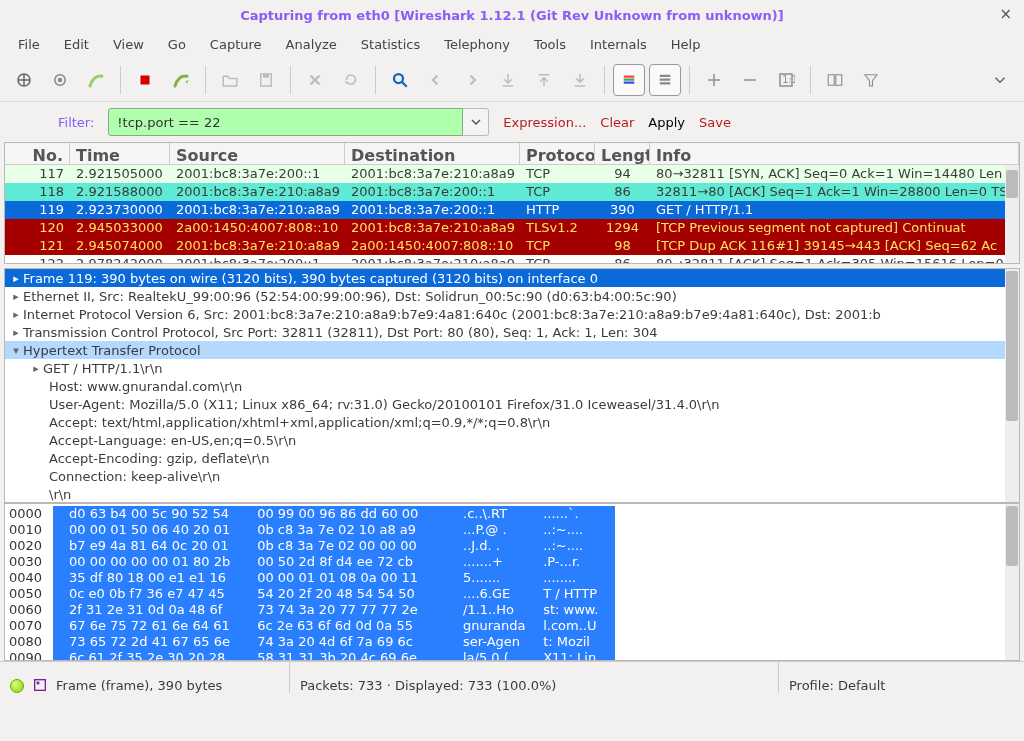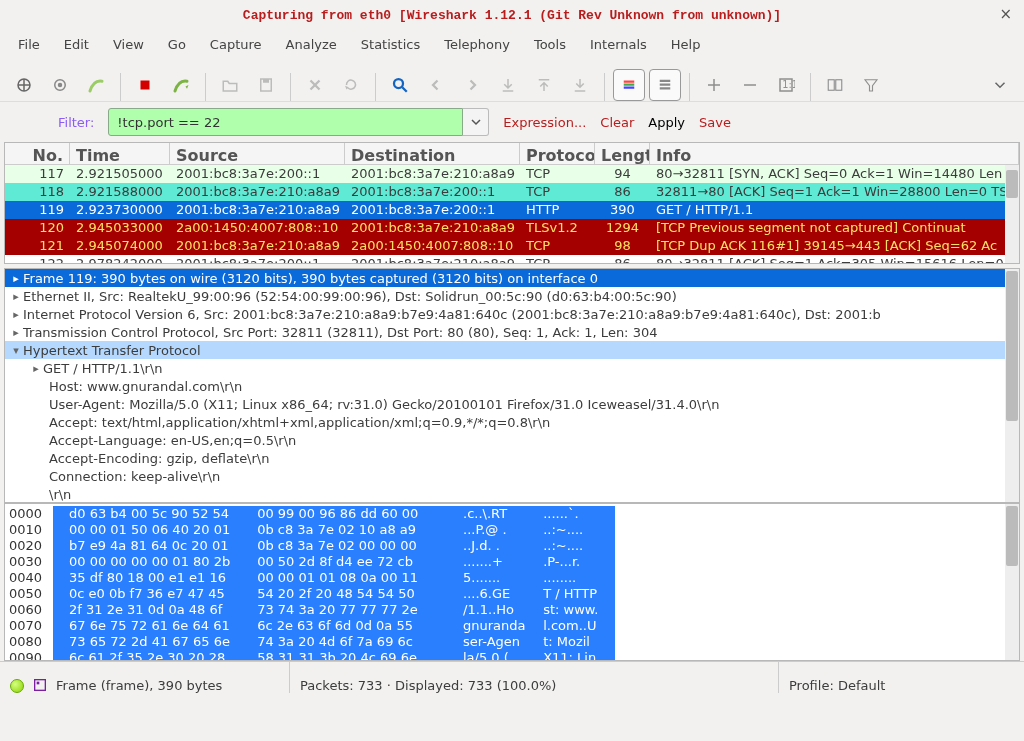--- a/index.html
+++ b/index.html
@@ -1,29 +1,29 @@
 <!DOCTYPE html>
 <html><head>
 <meta charset="utf-8">
 <style>
 * { margin: 0; padding: 0; box-sizing: border-box; font-family: "DejaVu Sans", "Liberation Sans", Arial, sans-serif; font-size: 13px; }
 body { background: #f2f1f0; width: 1024px; height: 741px; overflow: hidden; display: flex; flex-direction: column; color: #3c3c3c; }
 .mono { font-family: "DejaVu Sans Mono", "Liberation Mono", Consolas, monospace; font-size: 12px; }
 
 
 .titlebar { height: 30px; display: flex; align-items: center; justify-content: center; position: relative; background: #f2f1f0; }
-.titlebar .title { font-weight: bold; color: #b91c1c; font-family: Liberation Mono, monospace; }
+.titlebar .title { font-weight: bold; color: #8b5cf6; }
 .titlebar .close { position: absolute; right: 12px; top: 5px; cursor: pointer; color: #555; font-size: 15px; }
 
 
 .menubar { height: 28px; display: flex; align-items: center; padding: 0 8px; gap: 4px; }
 .menubar span { padding: 4px 10px; cursor: pointer; color: #444; }
 
 
-.toolbar { height: 44px; display: flex; align-items: flex-end; padding: 0 8px; gap: 4px; border-bottom: 1px solid #ddd; }
+.toolbar { height: 44px; display: flex; align-items: center; padding: 0 8px; gap: 4px; border-bottom: 1px solid #ddd; }
 .tb { width: 32px; height: 32px; border-radius: 4px; display: flex; align-items: center; justify-content: center; cursor: pointer; position: relative; }
 .tb.framed { border: 1px solid #999; background: #fafafa; }
 .sep { width: 1px; height: 28px; background: #ccc; margin: 0 4px; }
 .toolbar svg { width: 18px; height: 18px; }
 .toolbar .overflow { margin-left: auto; }
 
 
 .filterbar { height: 40px; display: flex; align-items: center; padding: 0 10px; gap: 14px; }
 .filterbar .label { color: #8b5cf6; margin-left: 48px; }
 .filterbox { display: flex; align-items: stretch; height: 28px; }

